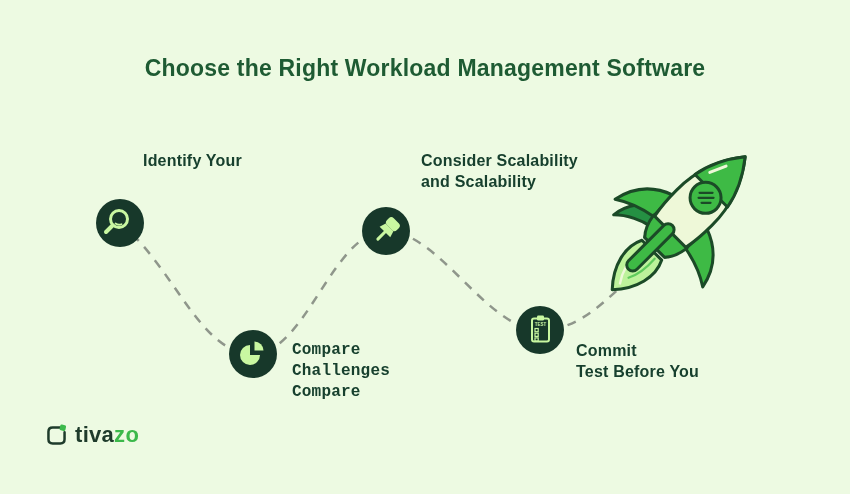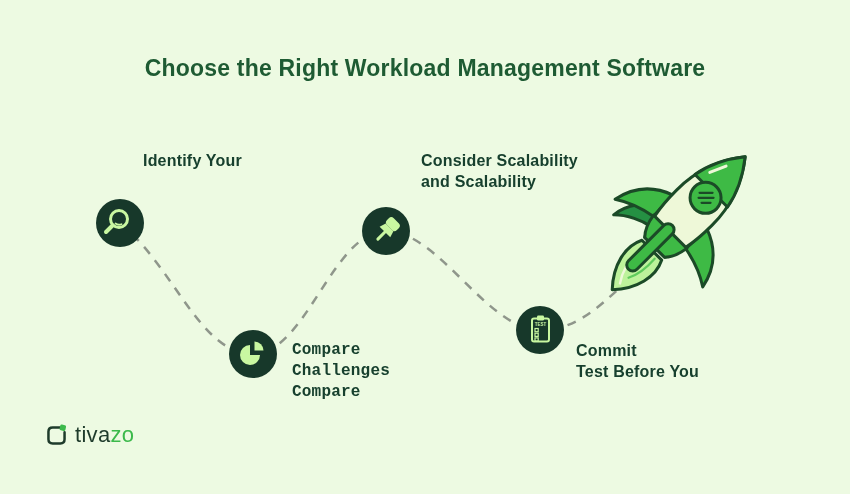--- a/index.html
+++ b/index.html
@@ -30,21 +30,21 @@
     color:#17402e; line-height:21px; letter-spacing:0.2px;
   }
   .m1-label { left:143px; top:150px; }
   .m2-label { left:292px; top:340px;font-family:Liberation Mono, monospace; }
   .m3-label { left:421px; top:150px; }
   .m4-label { left:576px; top:340px; }
   .logo {
     position:absolute; left:45px; top:422px;
     display:flex; align-items:center; gap:7px;
   }
-  .logo-text { font-size:22px; font-weight:normal; letter-spacing:0.3px; }
+  .logo-text { font-size:22px; font-weight:bold; letter-spacing:0.3px; }
   .logo-text .primary { color:#1e3b2b; }
   .logo-text .accent  { color:#3cb94b; }
 </style>
 </head>
 <body>
 
 <div class="stage">
 
   <h1 class="title">Choose the Right Workload Management Software</h1>
 

